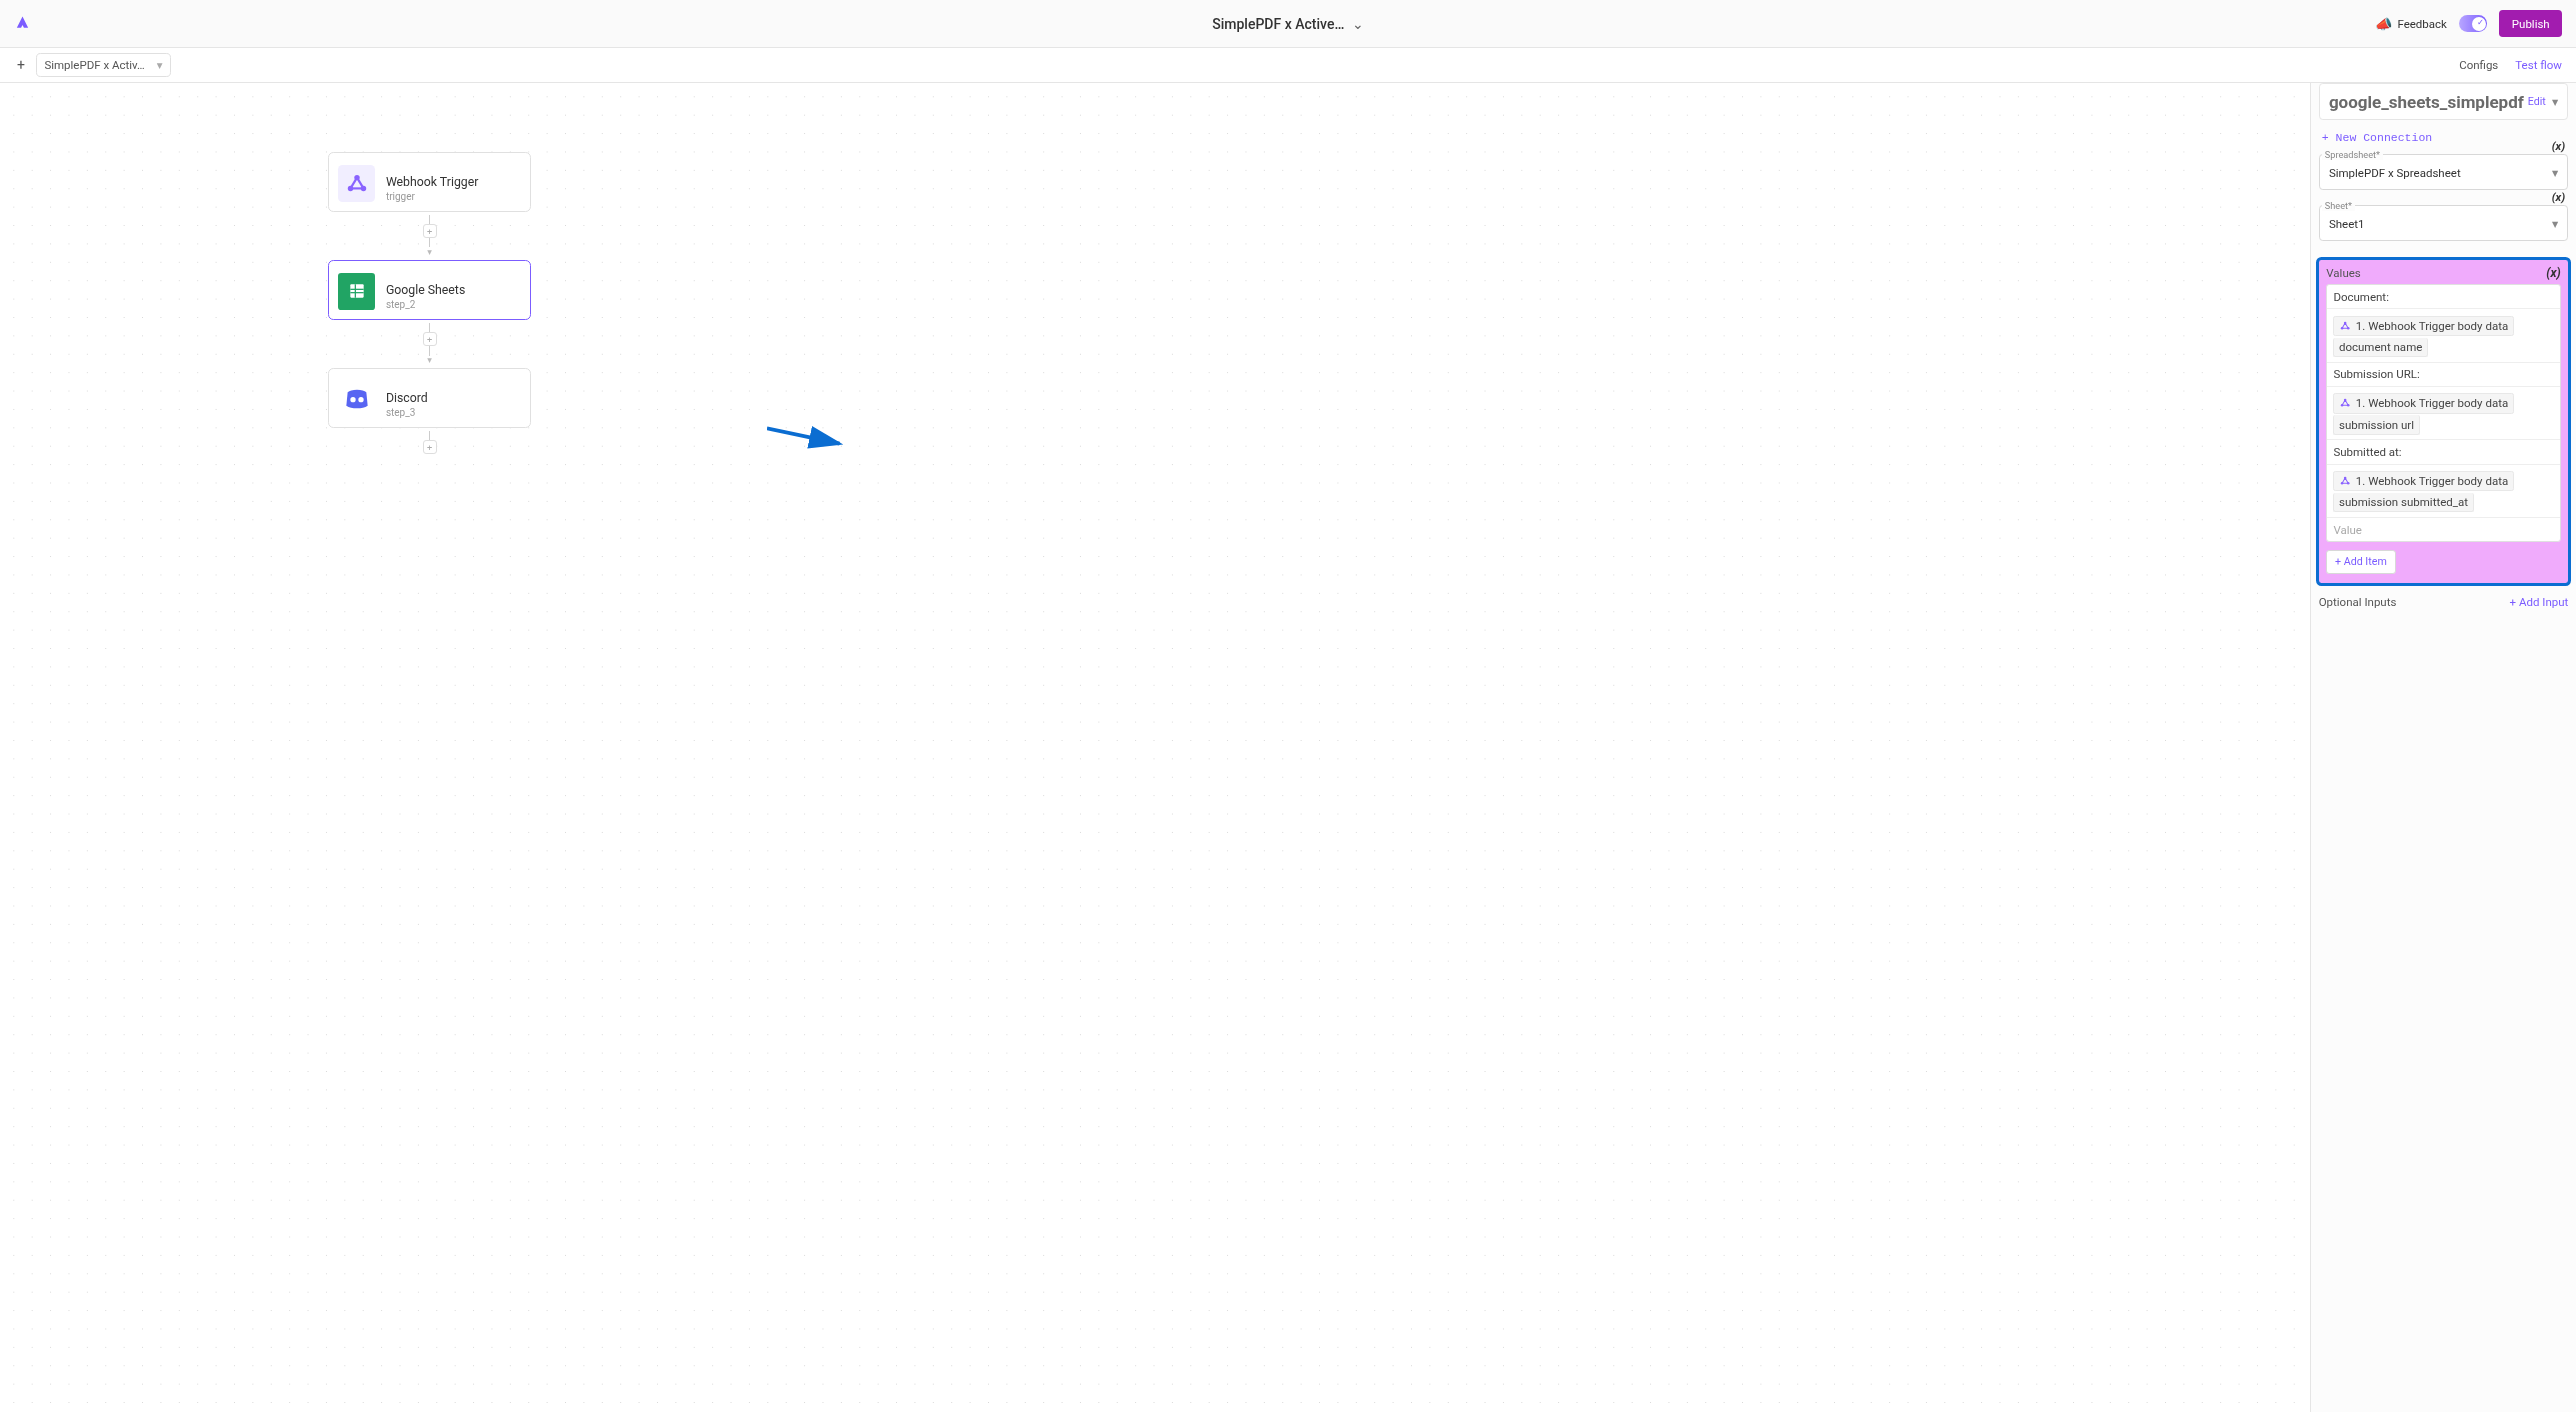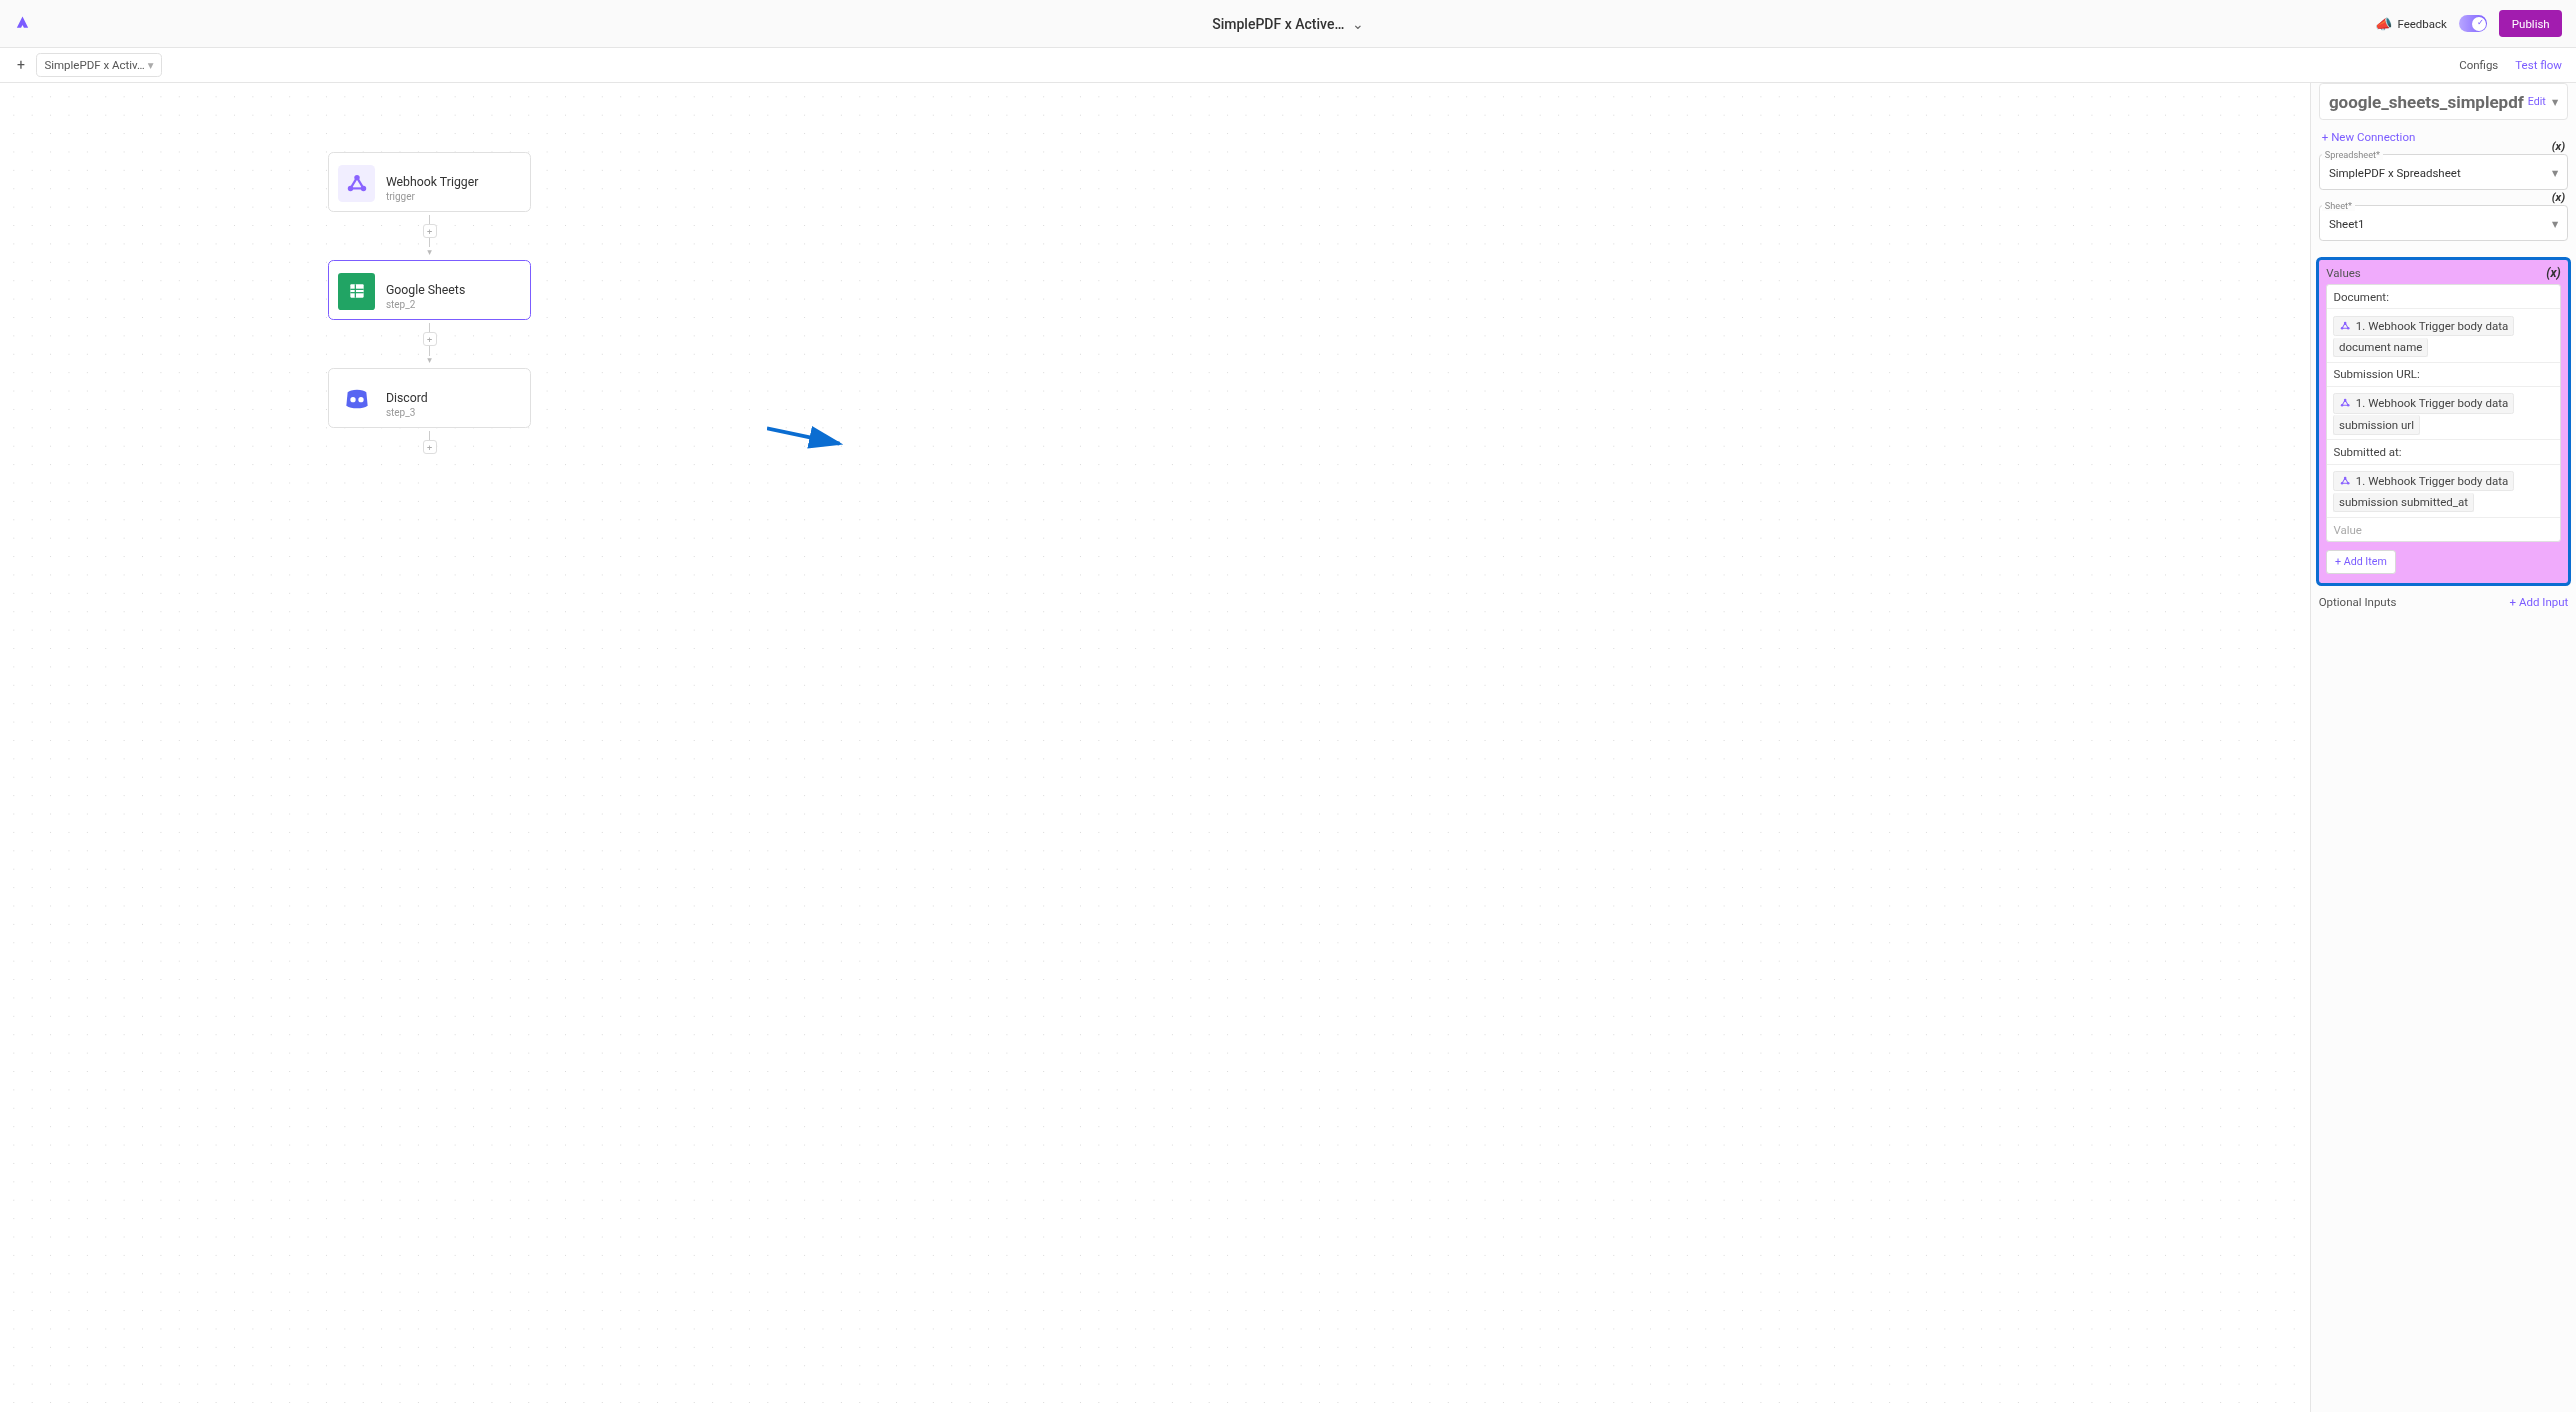--- a/index.html
+++ b/index.html
@@ -14,21 +14,21 @@
 .top-right { margin-left: auto; display: flex; align-items: center; gap: 12.3px; }
 .feedback { display: flex; align-items: center; gap: 4.6px; color: #333; font-size: 11.5px; }
 .megaphone { color: #e6a817; font-size: 14px; }
 .toggle-wrap { width: 28px; height: 17px; background: linear-gradient(90deg, #b8a6ff, #7b5cff); border-radius: 8.4px; position: relative; cursor: pointer; }
 .toggle-knob { width: 14px; height: 14px; background: #fff; border-radius: 50%; position: absolute; right: 1.5px; top: 1.5px; }
 .toggle-check { position: absolute; right: 3.1px; top: 2.3px; font-size: 8.4px; color: #7b5cff; z-index: 2; }
 .publish-btn { background: #a21caf; color: #fff; border: none; border-radius: 3.8px; padding: 6.1px 12.3px; font-size: 11.5px; cursor: pointer; }
 
 .subbar { height: 35px; border-bottom: 0.8px solid #e5e5e5; display: flex; align-items: center; padding: 0 14px; gap: 7.7px; }
 .add-tab { width: 14px; height: 14px; color: #555; cursor: pointer; font-size: 14px; display: flex; align-items: center; justify-content: center; }
-.tab-pill { border: 0.8px solid #e0e0e0; border-radius: 4.6px; padding: 3.8px 7.7px; display: flex; align-items: center; gap: 3px; color: #555; font-size: 11.5px; max-width: 138px; white-space: nowrap; overflow: hidden; text-overflow: ellipsis; }
+.tab-pill { border: 0.8px solid #e0e0e0; border-radius: 4.6px; padding: 3.8px 7.7px; display: flex; align-items: center; gap: 12px; color: #555; font-size: 11.5px; max-width: 138px; white-space: nowrap; overflow: hidden; text-overflow: ellipsis; }
 .tab-caret { color: #aaa; }
 .subbar-right { margin-left: auto; display: flex; gap: 17px; font-size: 11.5px; }
 .subbar-right .cfg { color: #555; cursor: pointer; }
 .subbar-right .tflow { color: #7b5cff; cursor: pointer; }
 
 .main { display: flex; height: calc(100% - 84px); }
 .canvas { flex: 1; position: relative; background: #fff; background-image: radial-gradient(#d8d8d8 0.8px, transparent 0.8px); background-size: 18.4px 18.4px; background-position: 4.6px 4.6px; overflow: hidden; }
 
 .chain { position: absolute; left: 328px; top: 69px; width: 203px; }
 .card { background: #fff; border: 0.8px solid #e0e0e0; border-radius: 5.4px; padding: 9.2px; display: flex; align-items: flex-end; gap: 10.7px; height: 60px; }
@@ -45,21 +45,21 @@
 .arrow-line { position: absolute; left: 767px; top: 339px; pointer-events: none; }
 
 .sidebar { width: 266px; border-left: 0.8px solid #e5e5e5; background: #fcfcfc; padding: 0; overflow-y: auto; }
 .side-inner { padding: 0 7.7px 15.3px 7.7px; }
 
 .conn-row { border: 0.8px solid #e5e5e5; border-radius: 3.8px; padding: 7.7px 9.2px; display: flex; align-items: center; margin: 0 0 9.2px 0; background: #fff; }
 .conn-row .cname { flex: 1; color: #6a6a6a; font-size: 17px; overflow: hidden; text-overflow: ellipsis; font-weight: bold; }
 .conn-row .edit { color: #7b5cff; font-size: 10.7px; margin-right: 6.1px; cursor: pointer; }
 .conn-row .care { color: #888; cursor: pointer; }
 
-.new-conn { color: #7b5cff; font-size: 11.5px; cursor: pointer; margin: 0 3.1px 10.7px 3.1px; display: inline-block; }
+.new-conn { color: #7b5cff; font-size: 11.5px; cursor: pointer; margin: 0 3.1px 10.7px 3.1px; display: inline-block; font-family: Liberation Mono, monospace; }
 
 .field-wrap { position: relative; margin-bottom: 15.3px; }
 .var-badge { position: absolute; right: 3.1px; top: -15.3px; font-style: italic; font-weight: bold; color: #333; font-size: 11.5px; }
 .select-box { border: 0.8px solid #d8d8d8; border-radius: 3.8px; padding: 10.7px 9.2px 9.2px 9.2px; background: #fff; display: flex; align-items: center; position: relative; }
 .select-box .lbl-float { position: absolute; top: -6.1px; left: 2px; background: #fcfcfc; padding: 0 3.1px; font-size: 9.2px; color: #888; }
 .select-box .val { flex: 1; color: #333; font-size: 11.5px; }
 .select-box .care { color: #888; cursor: pointer; }
 
 .values-panel { border: 3.1px solid #0b6dd1; border-radius: 5.4px; padding: 6.1px 7.7px 9.2px 7.7px; margin: 0 -3.1px; background: #f0abfc; }
 .values-head { display: flex; align-items: center; margin-bottom: 4.6px; }

